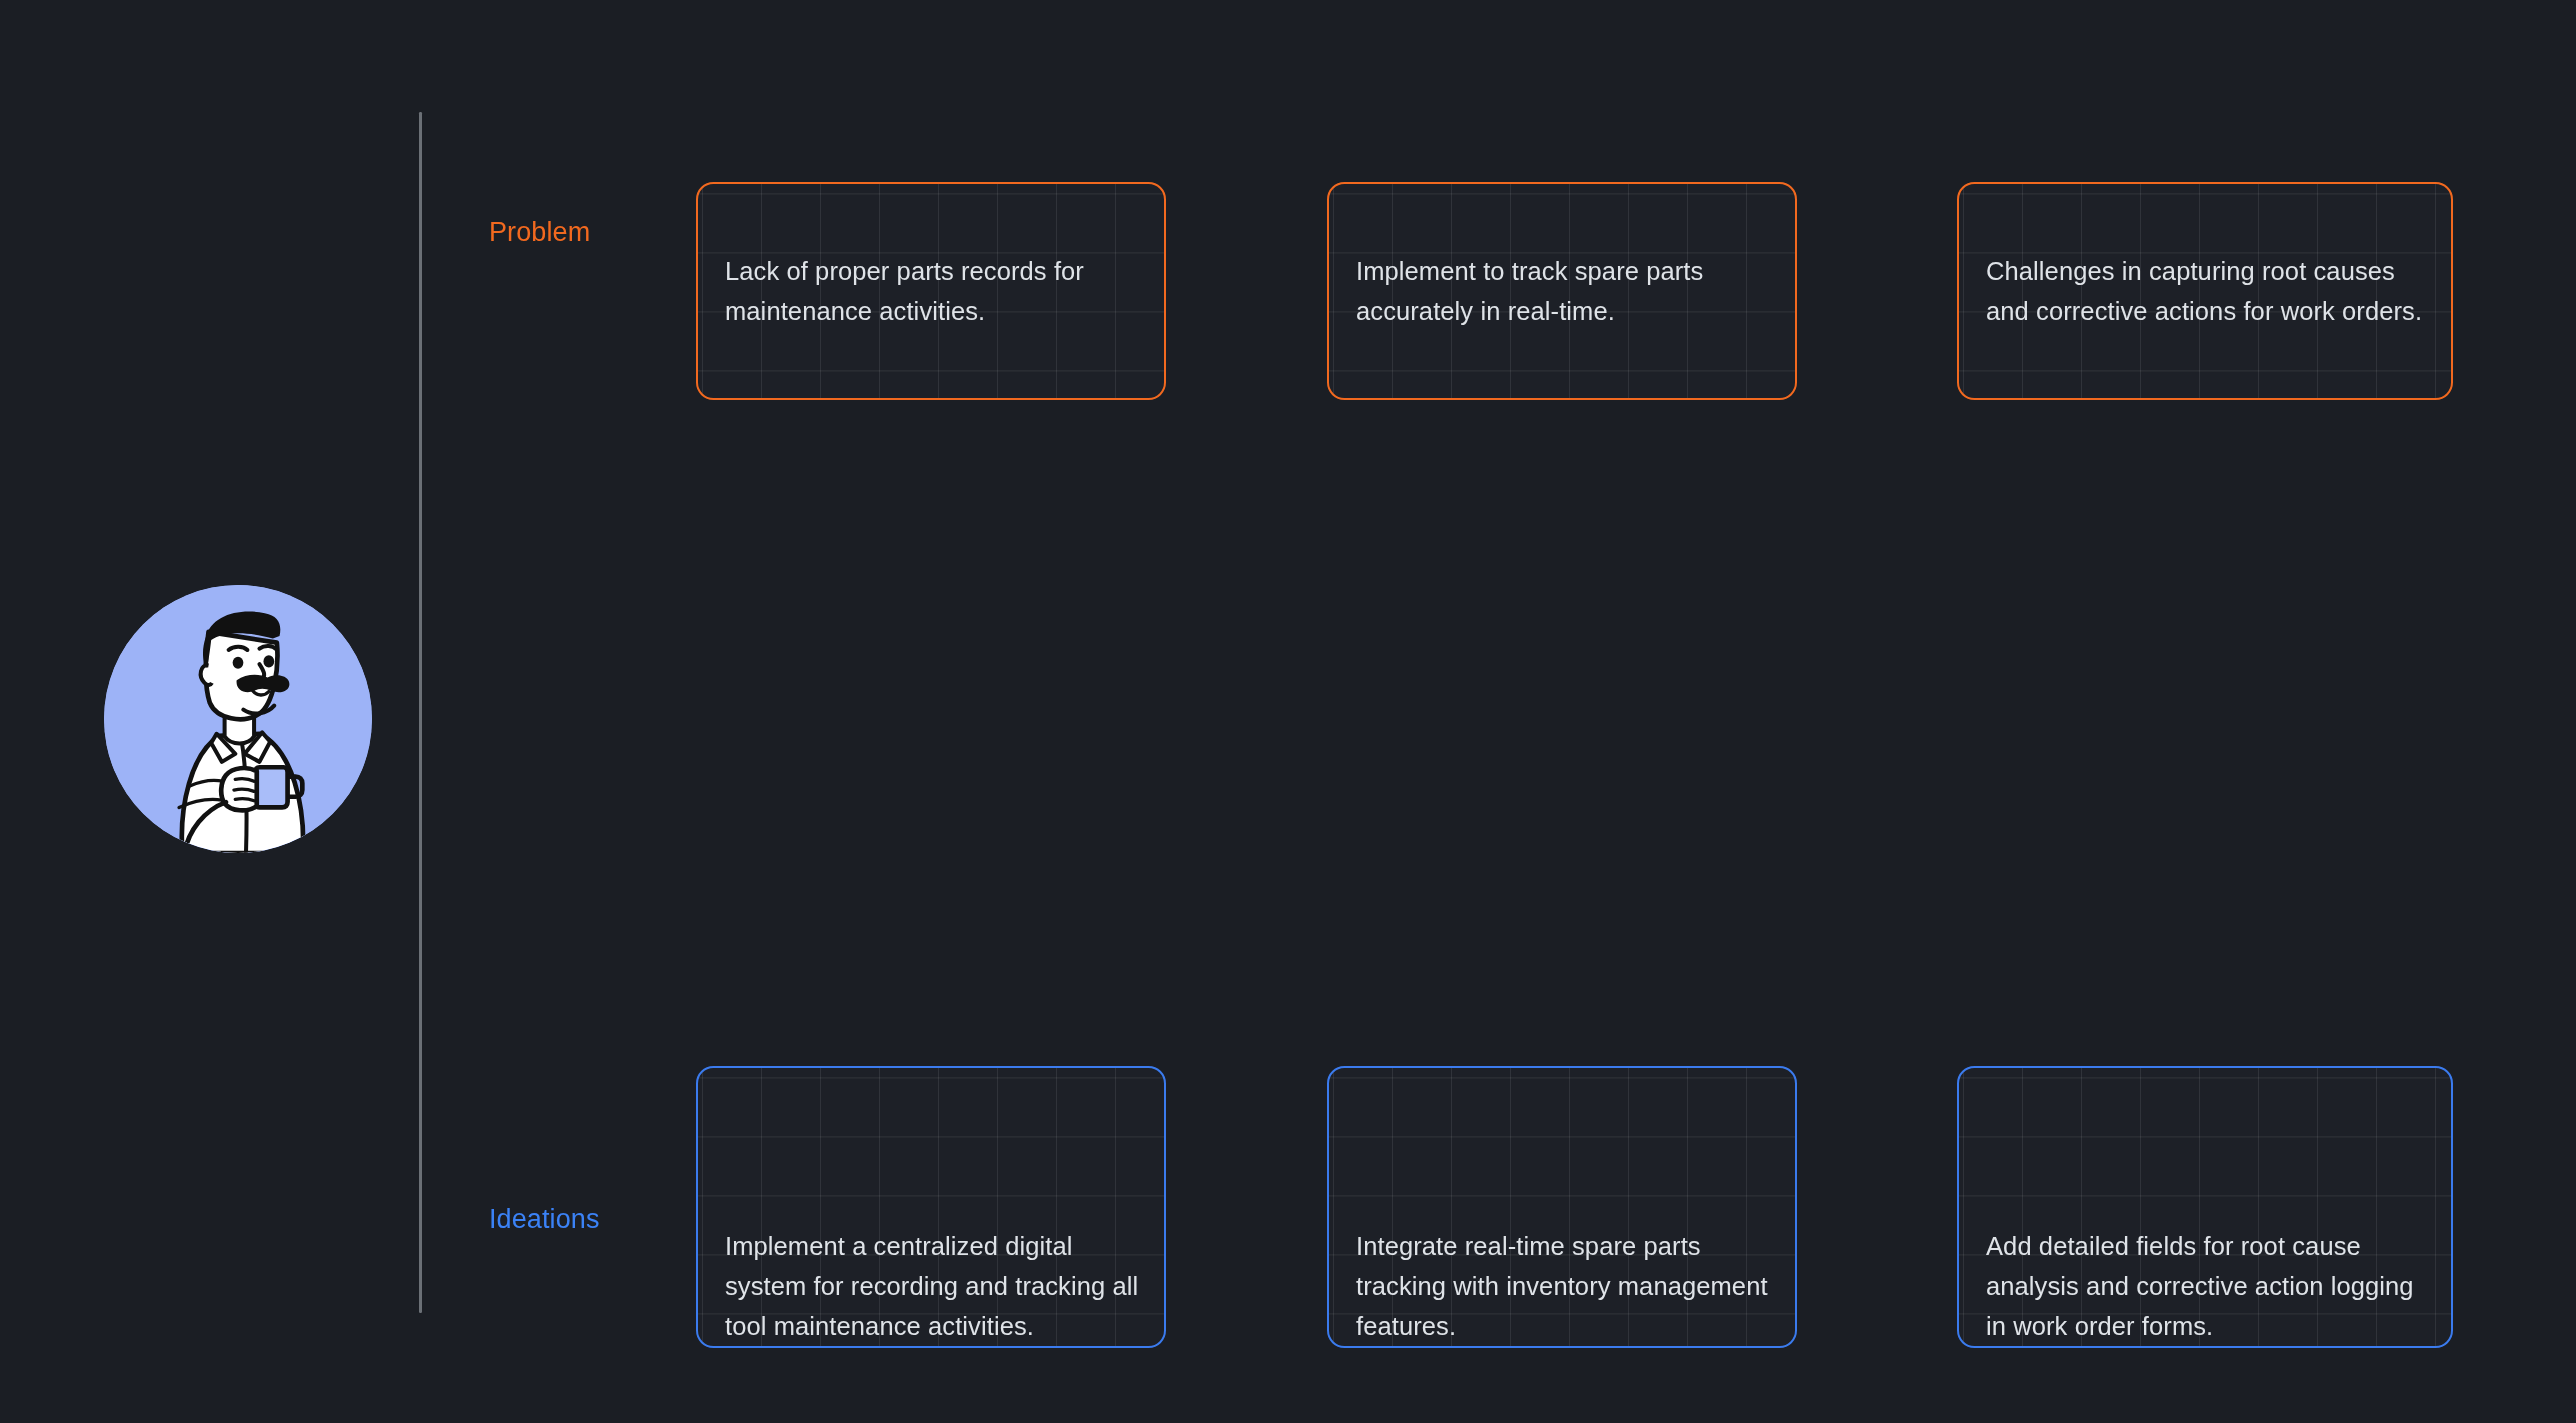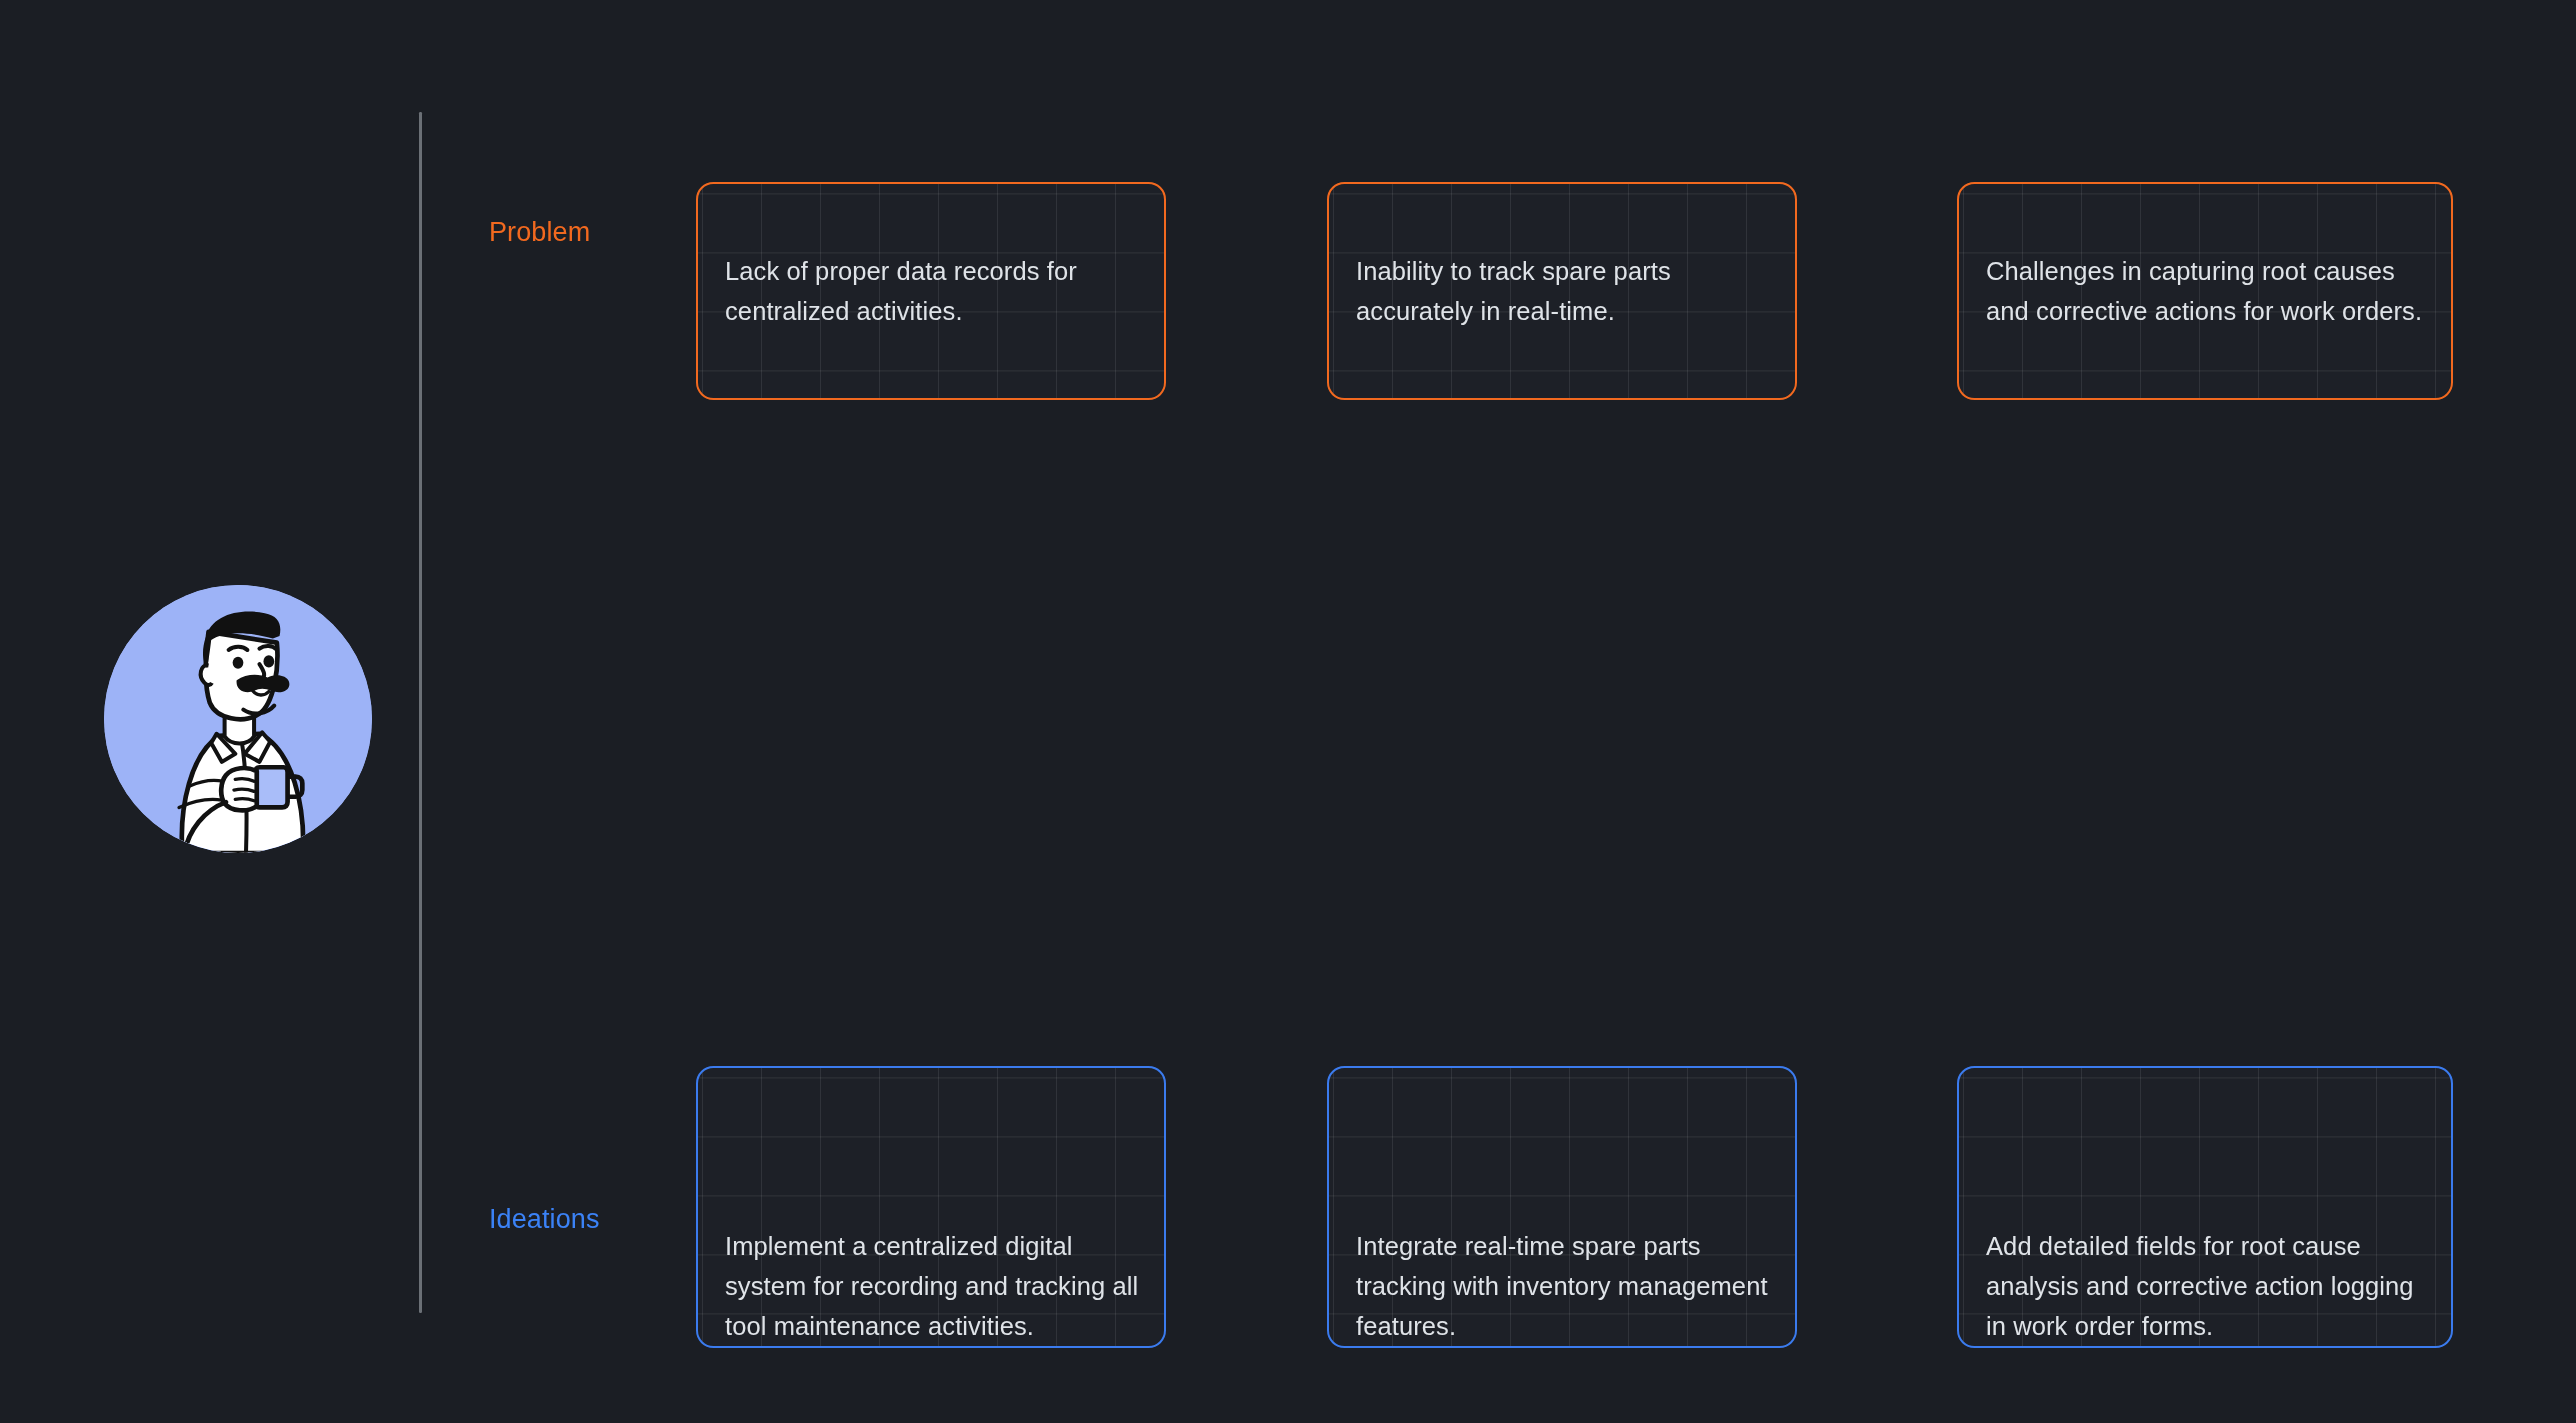--- a/index.html
+++ b/index.html
@@ -175,26 +175,26 @@
     </div>
   </div>
 
   <div class="timeline-axis"></div>
 
   <div class="row row-problem">
     <div class="row-label">Problem</div>
 
     <div class="card card-dark card-problem col-1">
       <div class="card-grid"></div>
-      <div class="card-text">Lack of proper data records for centralized activities.</div>
+      <div class="card-text">Lack of proper parts records for maintenance activities.</div>
     </div>
 
     <div class="card card-dark card-problem col-2">
       <div class="card-grid"></div>
-      <div class="card-text">Inability to track spare parts accurately in real-time.</div>
+      <div class="card-text">Implement to track spare parts accurately in real-time.</div>
     </div>
 
     <div class="card card-dark card-problem col-3">
       <div class="card-grid"></div>
       <div class="card-text">Challenges in capturing root causes and corrective actions for work orders.</div>
     </div>
   </div>
 
   <div class="row row-ideations">
     <div class="row-label">Ideations</div>

